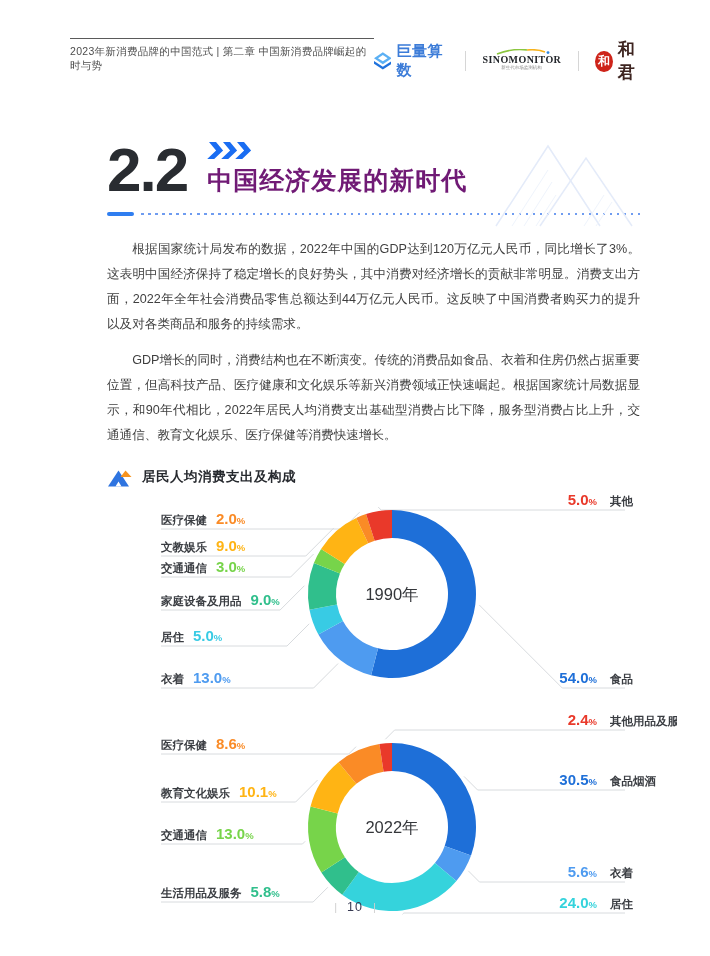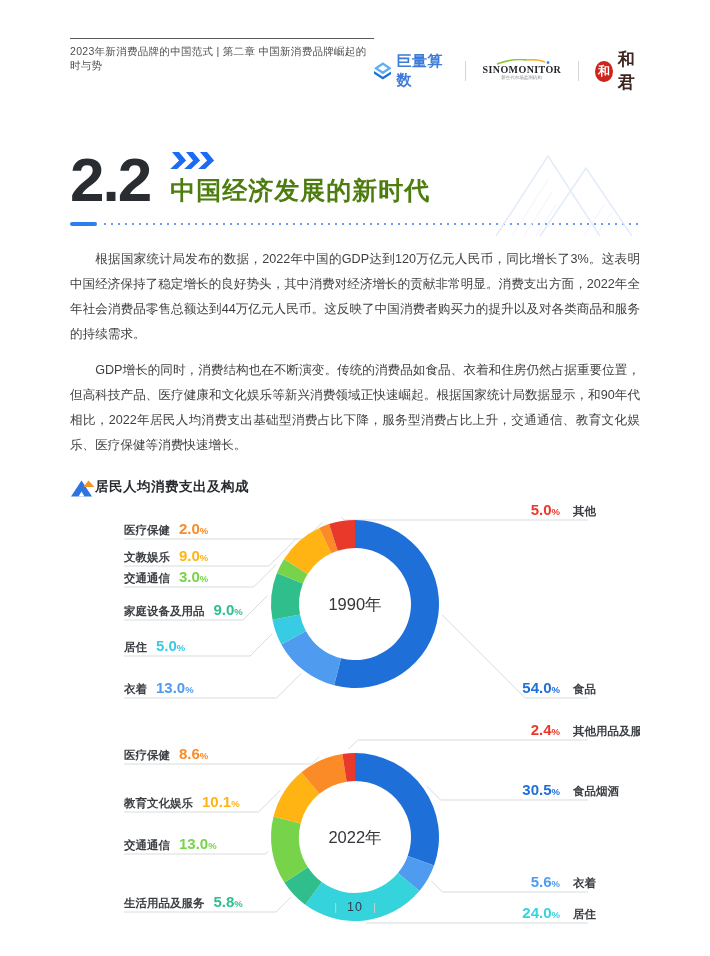--- a/index.html
+++ b/index.html
@@ -1,55 +1,55 @@
 <!DOCTYPE html>
 <html><head>
 <meta charset="utf-8">
 <style>
   html,body{margin:0;padding:0;background:#ffffff;}
   .page{position:relative;width:710px;height:940px;background:#fff;overflow:hidden;
         font-family:"Liberation Sans","DejaVu Sans",sans-serif;color:#3d3d3d;}
-  .content{padding:0 70px;}
+  .content{padding:0 70px;margin-left:37px;}
 
   
   .hdr{display:flex;justify-content:space-between;align-items:flex-start;margin:38px 62px 0 70px;}
   .breadcrumb{display:inline-block;border-top:1.5px solid #5a5a5a;padding-top:6px;
               font-size:10.5px;color:#4d4d4d;letter-spacing:.3px;}
-  .logos{display:flex;align-items:center;gap:16px;margin-top:10px;}
+  .logos{display:flex;align-items:center;gap:16px;margin-top:0;}
   .logo{display:flex;align-items:center;gap:5px;}
   .logo-divider{width:1px;height:20px;background:#d6d6d6;}
   .jl-text{font-size:15px;font-weight:800;color:#3c7cd8;letter-spacing:.5px;}
   .sino{flex-direction:column;gap:0;line-height:1;font-family:Liberation Serif, serif;}
   .sino-text{font-size:10px;font-weight:800;color:#23262b;letter-spacing:.4px;}
   .sino-sub{font-size:9px;color:#8a8a8a;transform:scale(.5);transform-origin:center top;white-space:nowrap;}
   .hejun-seal{width:21px;height:21px;border-radius:50%;background:#ce241a;color:#fff;
               font-family:"Liberation Serif","DejaVu Serif",serif;font-size:12px;font-weight:700;
               display:flex;align-items:center;justify-content:center;}
   .hejun-text{font-size:17px;font-weight:700;color:#3e2521;letter-spacing:1px;}
 
   
   .title-block{margin-top:58px;position:relative;}
   .title-row{display:flex;align-items:flex-end;}
   .section-number{font-size:62px;font-weight:800;color:#292c31;line-height:.85;letter-spacing:-2px;}
   .title-col{margin-left:20px;}
   .arrows{height:17px;}
-  .section-title{font-size:25px;font-weight:800;color:#4d7c0f;letter-spacing:1px;margin-top:5px;}
+  .section-title{font-size:25px;font-weight:800;color:#701a75;letter-spacing:1px;margin-top:5px;}
   .watermark{position:absolute;right:0;top:-2px;}
   .title-rule{display:flex;align-items:center;margin-top:15px;}
   .rule-solid{width:27px;height:3.5px;background:#2f7ef0;border-radius:2px;margin-right:7px;}
   .rule-dotted{flex:1;height:2px;
     background:repeating-linear-gradient(90deg,#6f9cf0 0 2.5px,transparent 2.5px 7px);}
 
   
   .para{margin:0;margin-top:21px;font-size:12.6px;line-height:25px;color:#3f3f3f;
         text-align:justify;text-indent:2em;}
   .para + .para{margin-top:11px;}
 
   
-  .chart-header{display:flex;align-items:center;margin-top:20px;}
+  .chart-header{display:flex;align-items:center;gap:10px;margin-top:20px;}
   .chart-title{font-size:13.5px;font-weight:800;color:#26292e;letter-spacing:.5px;}
   .chart-host{line-height:0;}
   #chart-0{margin-top:6px;}
   #chart-1{margin-top:14px;}
   svg text{font-family:"Liberation Sans","DejaVu Sans",sans-serif;}
   .cat{font-size:11.5px;font-weight:700;fill:#3a3d42;}
   .pct{font-size:15px;font-weight:700;}
   .sign{font-size:9.5px;font-weight:700;}
   .center-label{font-size:16.5px;fill:#34363a;}
 

